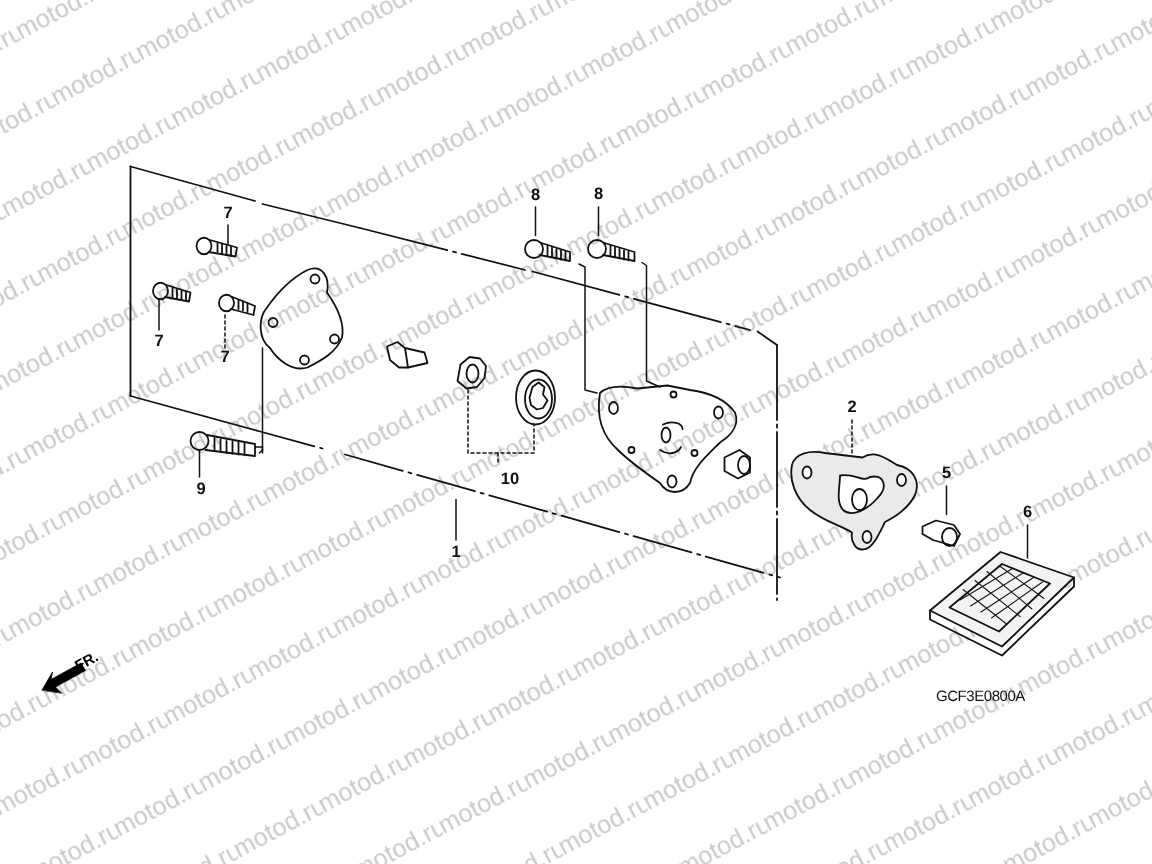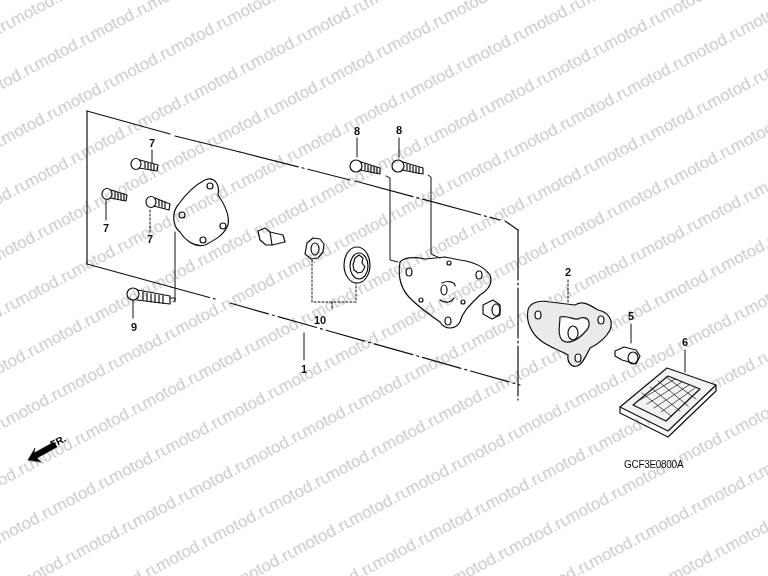--- a/index.html
+++ b/index.html
@@ -164,18 +164,18 @@
   <span class="callout" style="left:304px;top:369px;">1</span>
   <span class="callout" style="left:568px;top:272px;">2</span>
   <span class="callout" style="left:631px;top:316px;">5</span>
   <span class="callout" style="left:685px;top:342px;">6</span>
   <span class="callout" style="left:152px;top:143px;">7</span>
   <span class="callout" style="left:106px;top:228px;">7</span>
   <span class="callout" style="left:150px;top:239px;">7</span>
   <span class="callout" style="left:357px;top:131px;">8</span>
   <span class="callout" style="left:399px;top:130px;">8</span>
   <span class="callout" style="left:134px;top:327px;">9</span>
-  <span class="callout" style="left:320px;top:320px;">10</span>
+  <span class="callout" style="left:340px;top:320px;">10</span>
 
   <span class="fr-label" style="left:50px;top:436px;">FR.</span>
 
   <span class="code" style="left:624px;top:459px;text-align:center;">GCF3E0800A</span>
 </div>
 
 </body></html>

